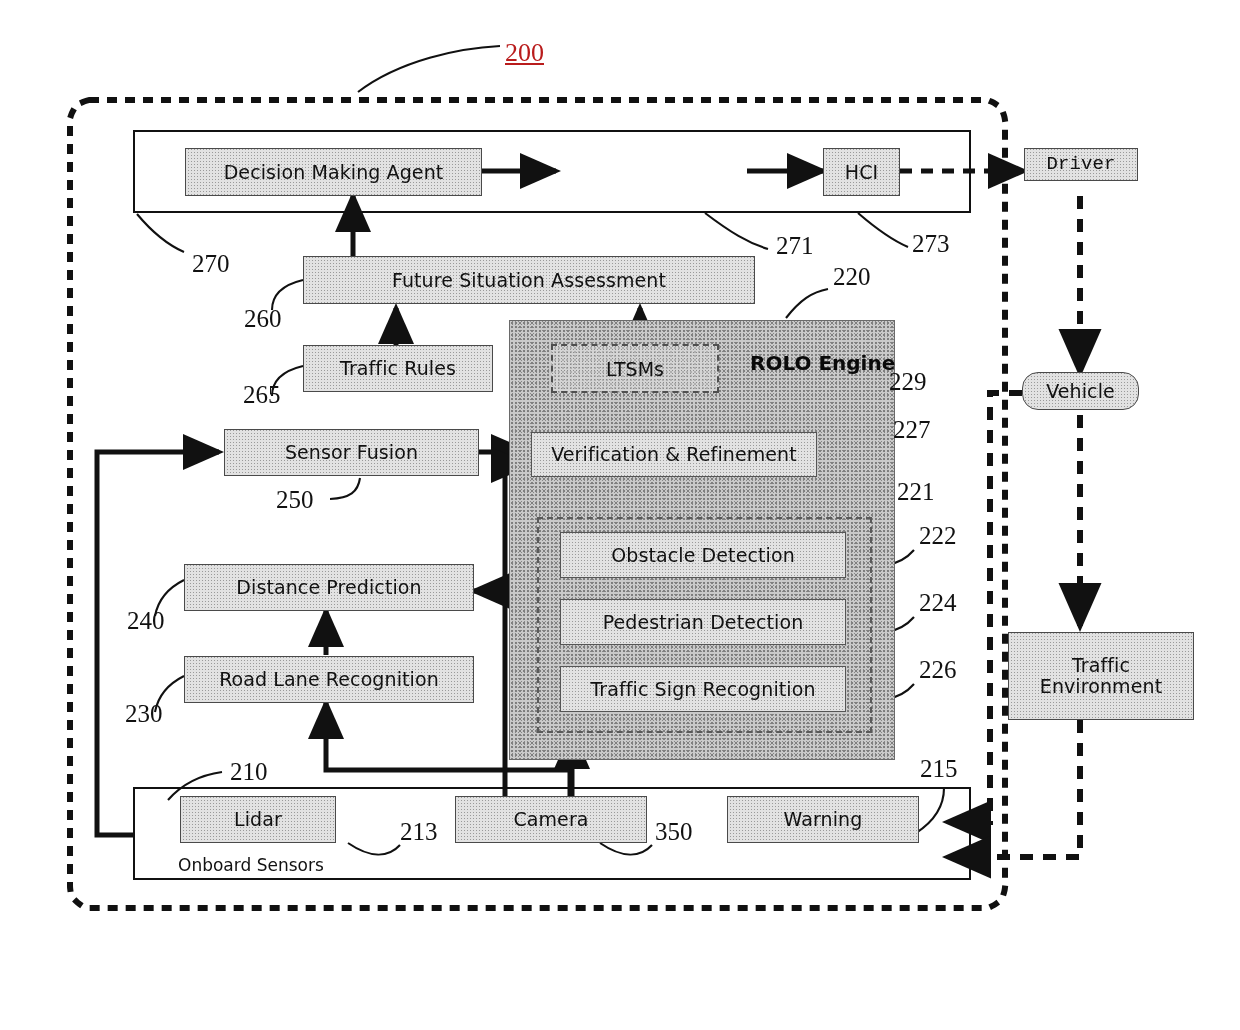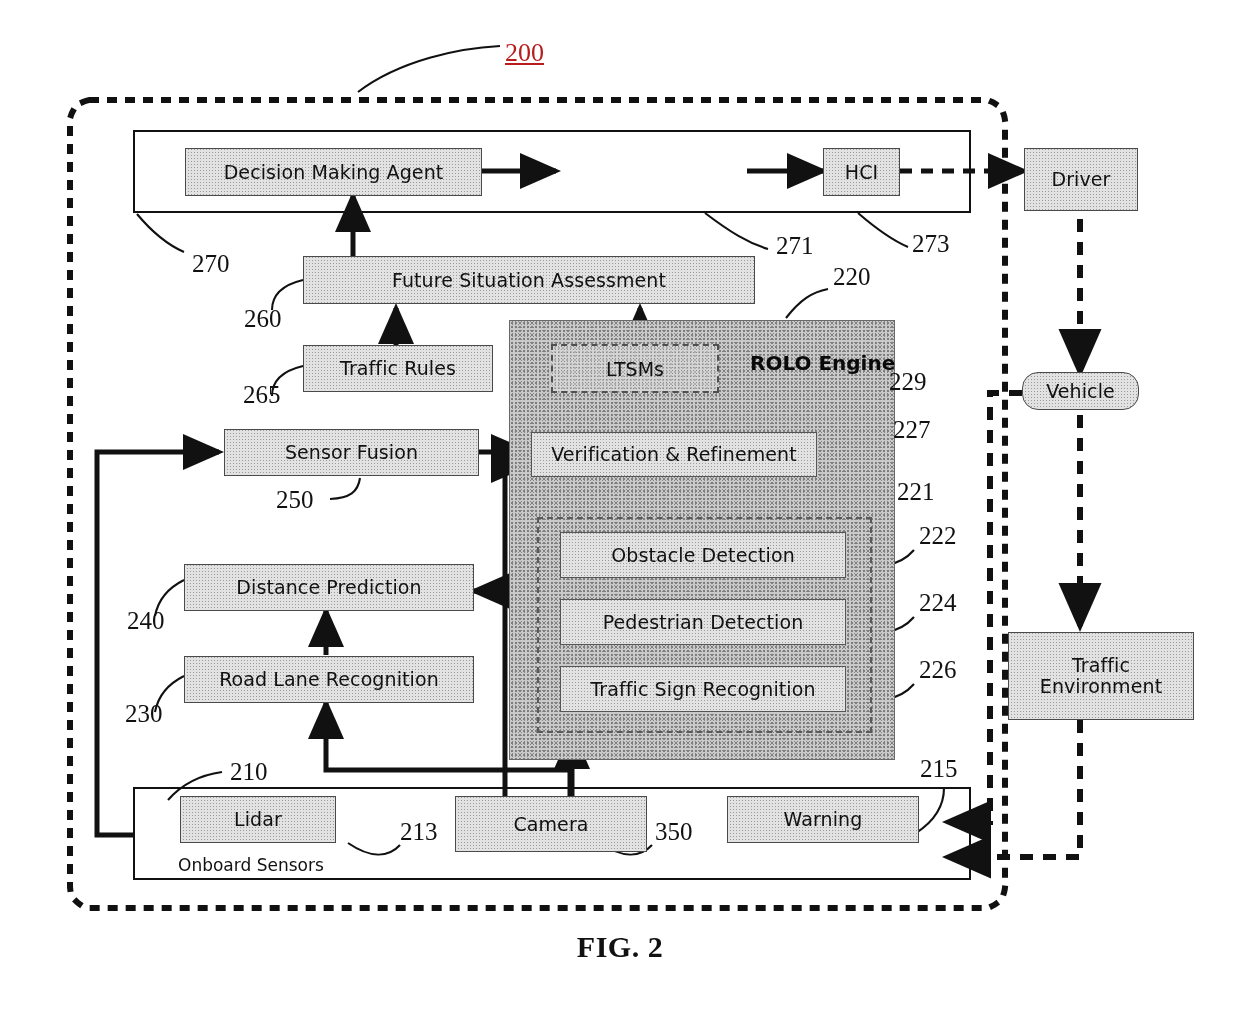--- a/index.html
+++ b/index.html
@@ -189,21 +189,21 @@
 
   <div class="abs box" style="left:185px;top:148px;width:297px;height:48px;">
     <span>Decision Making Agent</span>
   </div>
 
 
   <div class="abs box" style="left:823px;top:148px;width:77px;height:48px;">
     <span>HCI</span>
   </div>
 
-  <div class="abs box" style="left:1024px;top:148px;width:114px;height:63px;">
+  <div class="abs box" style="left:1024px;top:148px;width:114px;height:33px;font-family:Liberation Mono, monospace;">
     <span>Driver</span>
   </div>
 
   <div class="abs box" style="left:303px;top:256px;width:452px;height:48px;">
     <span>Future Situation Assessment</span>
   </div>
 
   <div class="abs box" style="left:303px;top:345px;width:190px;height:47px;">
     <span>Traffic Rules</span>
   </div>
@@ -247,21 +247,21 @@
   </div>
 
   <div class="abs plainbox" style="left:133px;top:787px;width:838px;height:93px;"></div>
 
   <div class="plainlabel" style="left:178px;top:855px;">Onboard Sensors</div>
 
   <div class="abs box" style="left:180px;top:796px;width:156px;height:47px;">
     <span>Lidar</span>
   </div>
 
-  <div class="abs box" style="left:455px;top:796px;width:192px;height:56px;">
+  <div class="abs box" style="left:455px;top:796px;width:192px;height:47px;">
     <span>Camera</span>
   </div>
 
   <div class="abs box" style="left:727px;top:796px;width:192px;height:47px;">
     <span>Warning</span>
   </div>
 
   <div class="abs box" style="left:1022px;top:372px;width:117px;height:38px;border-radius:16px;">
     <span>Vehicle</span>
   </div>
@@ -284,15 +284,14 @@
   <div class="reflabel" style="left:655px;top:818px;">350</div>
   <div class="reflabel" style="left:920px;top:755px;">215</div>
   <div class="reflabel" style="left:833px;top:263px;">220</div>
   <div class="reflabel" style="left:889px;top:368px;">229</div>
   <div class="reflabel" style="left:893px;top:416px;">227</div>
   <div class="reflabel" style="left:897px;top:478px;">221</div>
   <div class="reflabel" style="left:919px;top:522px;">222</div>
   <div class="reflabel" style="left:919px;top:589px;">224</div>
   <div class="reflabel" style="left:919px;top:656px;">226</div>
 
-  <div id="fig-caption">FIG. 2</div>
 
 </div>
 
 </body></html>

